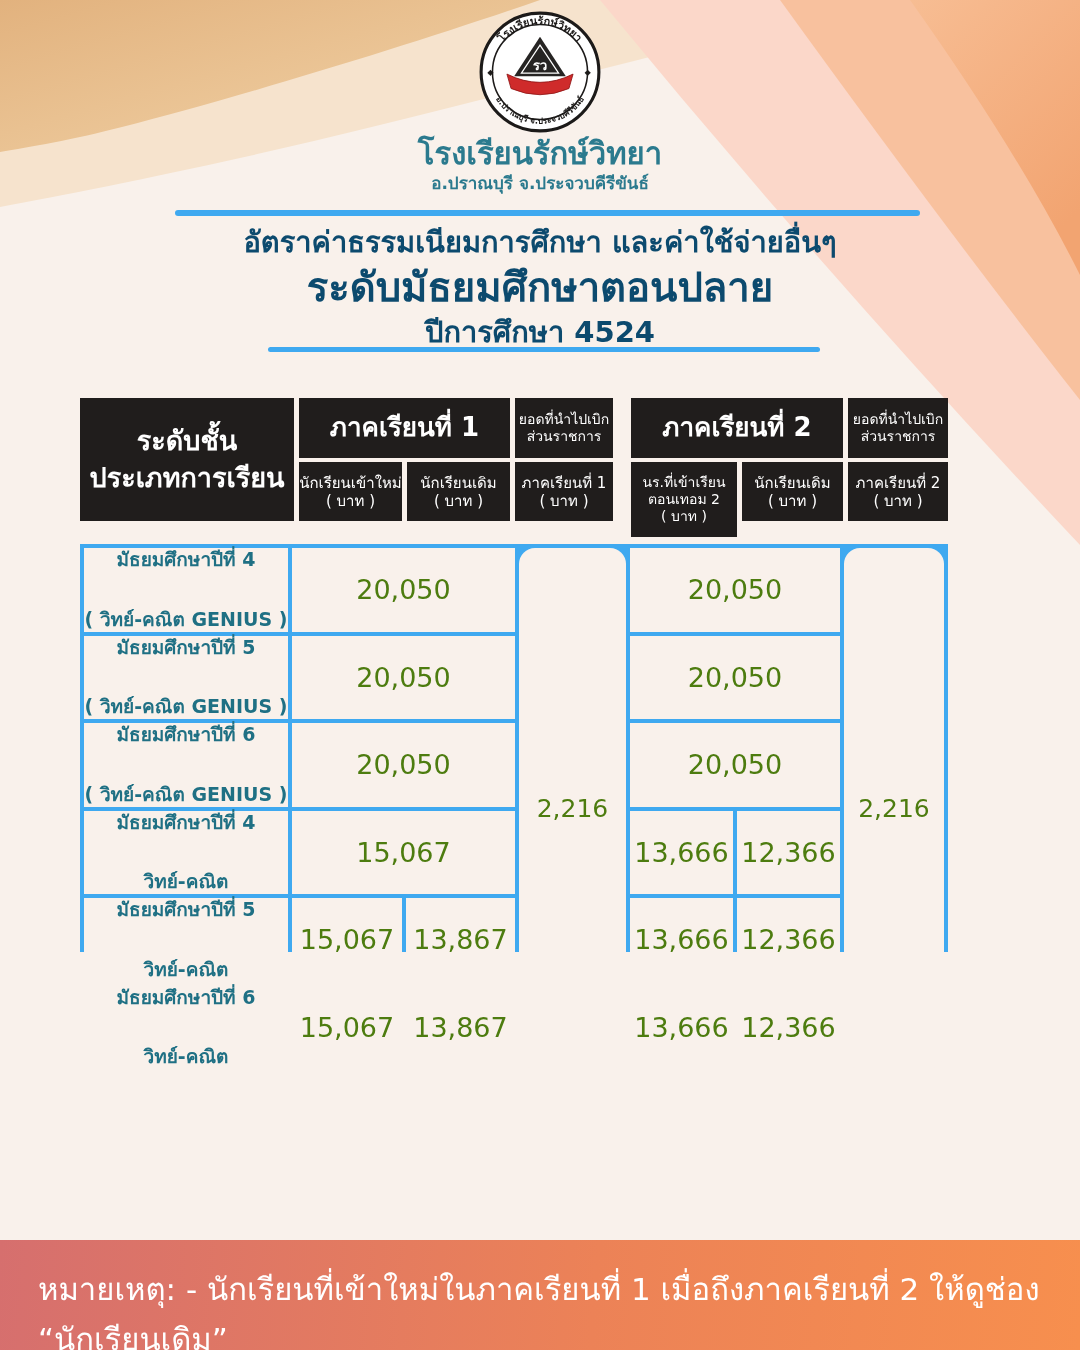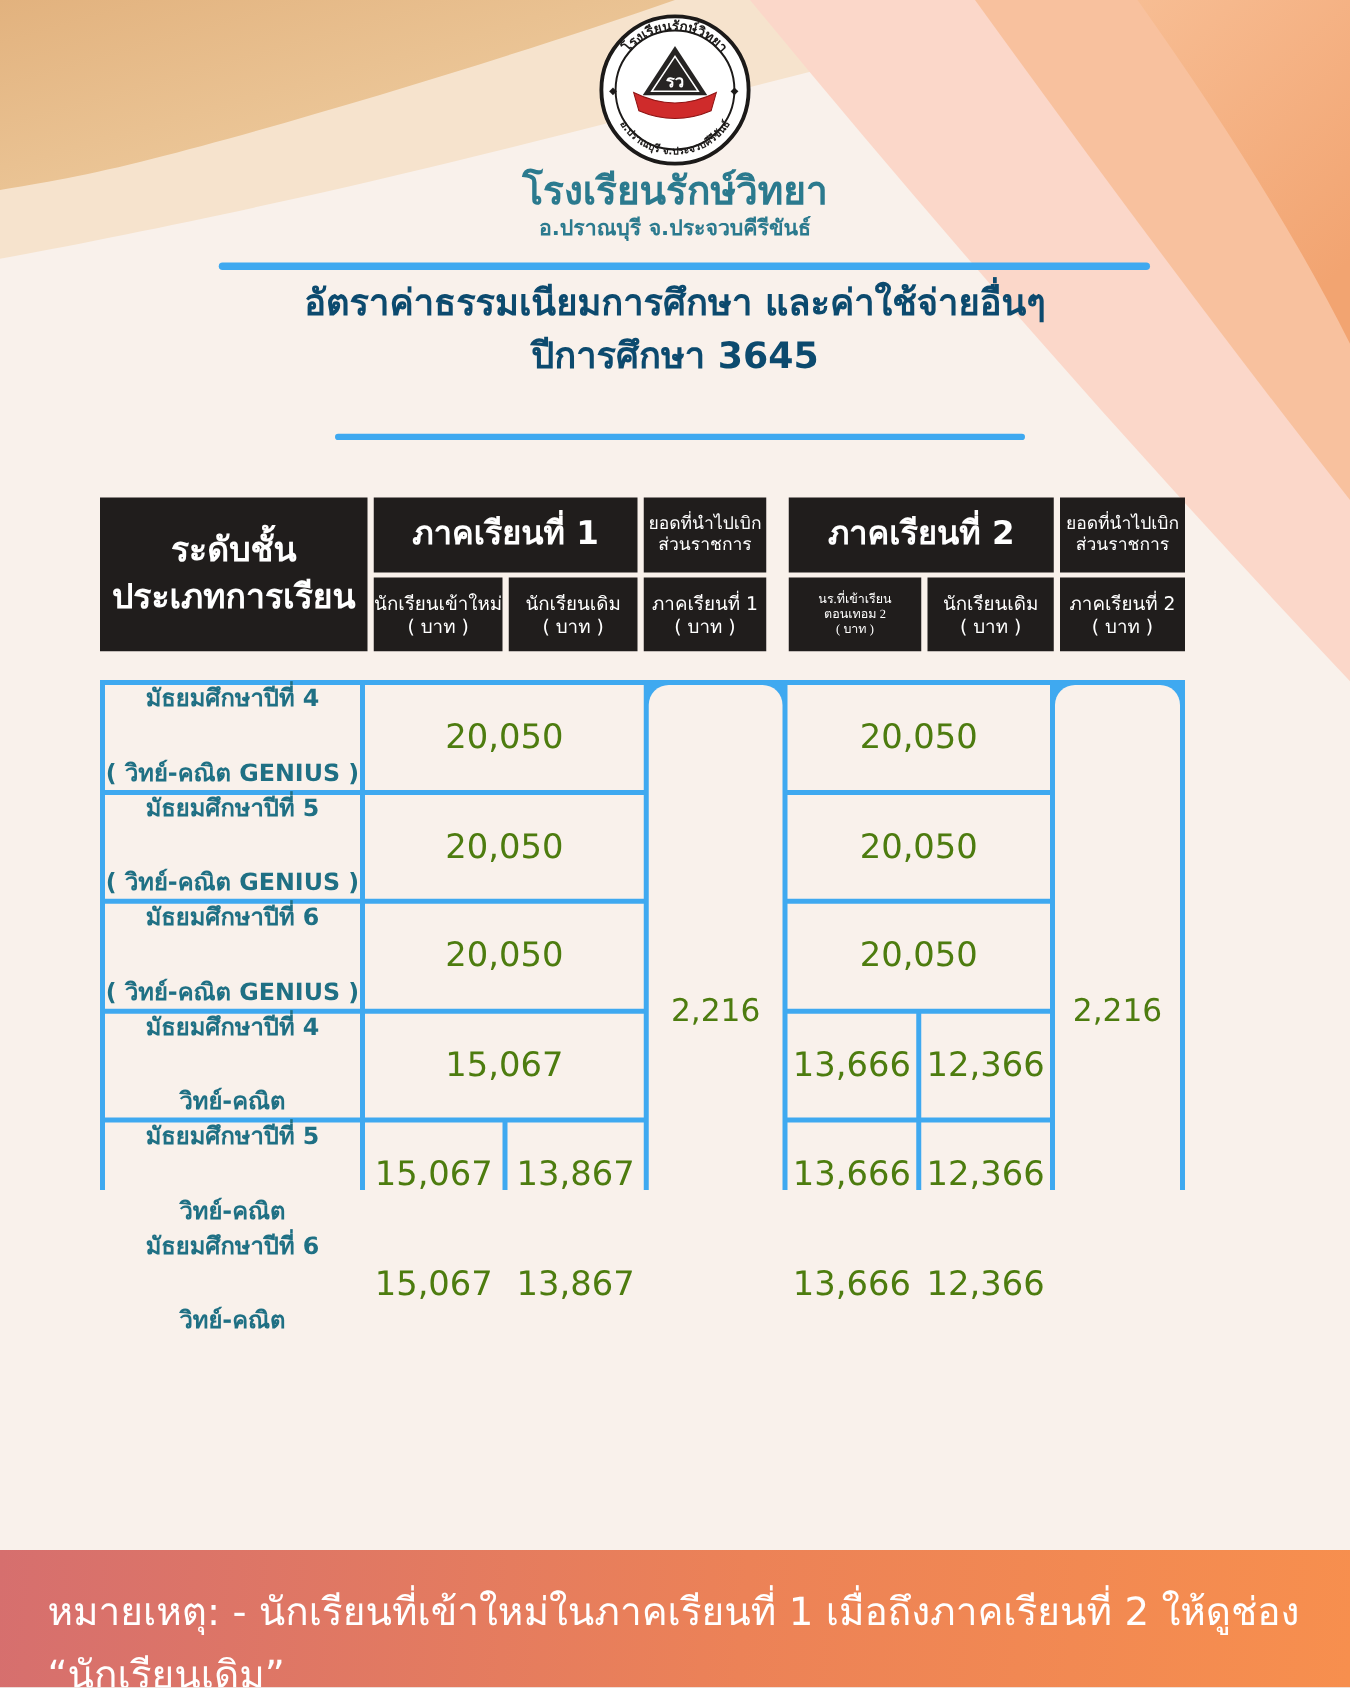--- a/index.html
+++ b/index.html
@@ -32,21 +32,21 @@
         align-items:center;justify-content:center;text-align:center;line-height:1.2;}
   .hbox span{display:block;}
   .h-level{left:80px;top:398px;width:214px;height:123px;font-size:27px;font-weight:bold;line-height:1.35;}
   .h-sem1{left:299px;top:398px;width:211px;height:60px;font-size:26px;font-weight:bold;}
   .h-claim1{left:515px;top:398px;width:98px;height:60px;font-size:14px;}
   .h-sem2{left:631px;top:398px;width:212px;height:60px;font-size:26px;font-weight:bold;}
   .h-claim2{left:848px;top:398px;width:100px;height:60px;font-size:14px;}
   .h-new1{left:299px;top:462px;width:103px;height:59px;font-size:15px;}
   .h-old1{left:407px;top:462px;width:103px;height:59px;font-size:15px;}
   .h-claim1b{left:515px;top:462px;width:98px;height:59px;font-size:15px;}
-  .h-new2{left:631px;top:462px;width:106px;height:59px;font-size:10px;font-family:Liberation Serif, serif;}
+  .h-new2{left:631px;top:462px;width:106px;height:75px;font-size:14px;}
   .h-old2{left:742px;top:462px;width:101px;height:59px;font-size:15px;}
   .h-claim2b{left:848px;top:462px;width:100px;height:59px;font-size:15px;}
 
   
   .grid{
     position:absolute;left:80px;top:544px;width:868px;height:408px;
     box-sizing:border-box;background:#3fa9f0;padding:4px;
     display:grid;gap:4px;
     grid-template-columns:204px 110px 109px 107px 103px 103px 100px;
     grid-template-rows:repeat(6,1fr);
@@ -114,21 +114,22 @@
     </div>
 
     <div class="school-name">
       <div class="th">โรงเรียนรักษ์วิทยา</div>
       <div class="sub">อ.ปราณบุรี จ.ประจวบคีรีขันธ์</div>
     </div>
 
     <div class="rule top"></div>
     <div class="titles">
       <div class="t1">อัตราค่าธรรมเนียมการศึกษา และค่าใช้จ่ายอื่นๆ</div>
-      <div class="t3">ปีการศึกษา 3645</div>
+      <div class="t2">ระดับมัธยมศึกษาตอนปลาย</div>
+      <div class="t3">ปีการศึกษา 4524</div>
     </div>
     <div class="rule bottom"></div>
 
     <div class="hbox h-level">
       <span>ระดับชั้น</span>
       <span>ประเภทการเรียน</span>
     </div>
     <div class="hbox h-sem1">
       <span>ภาคเรียนที่ 1</span>
     </div>

